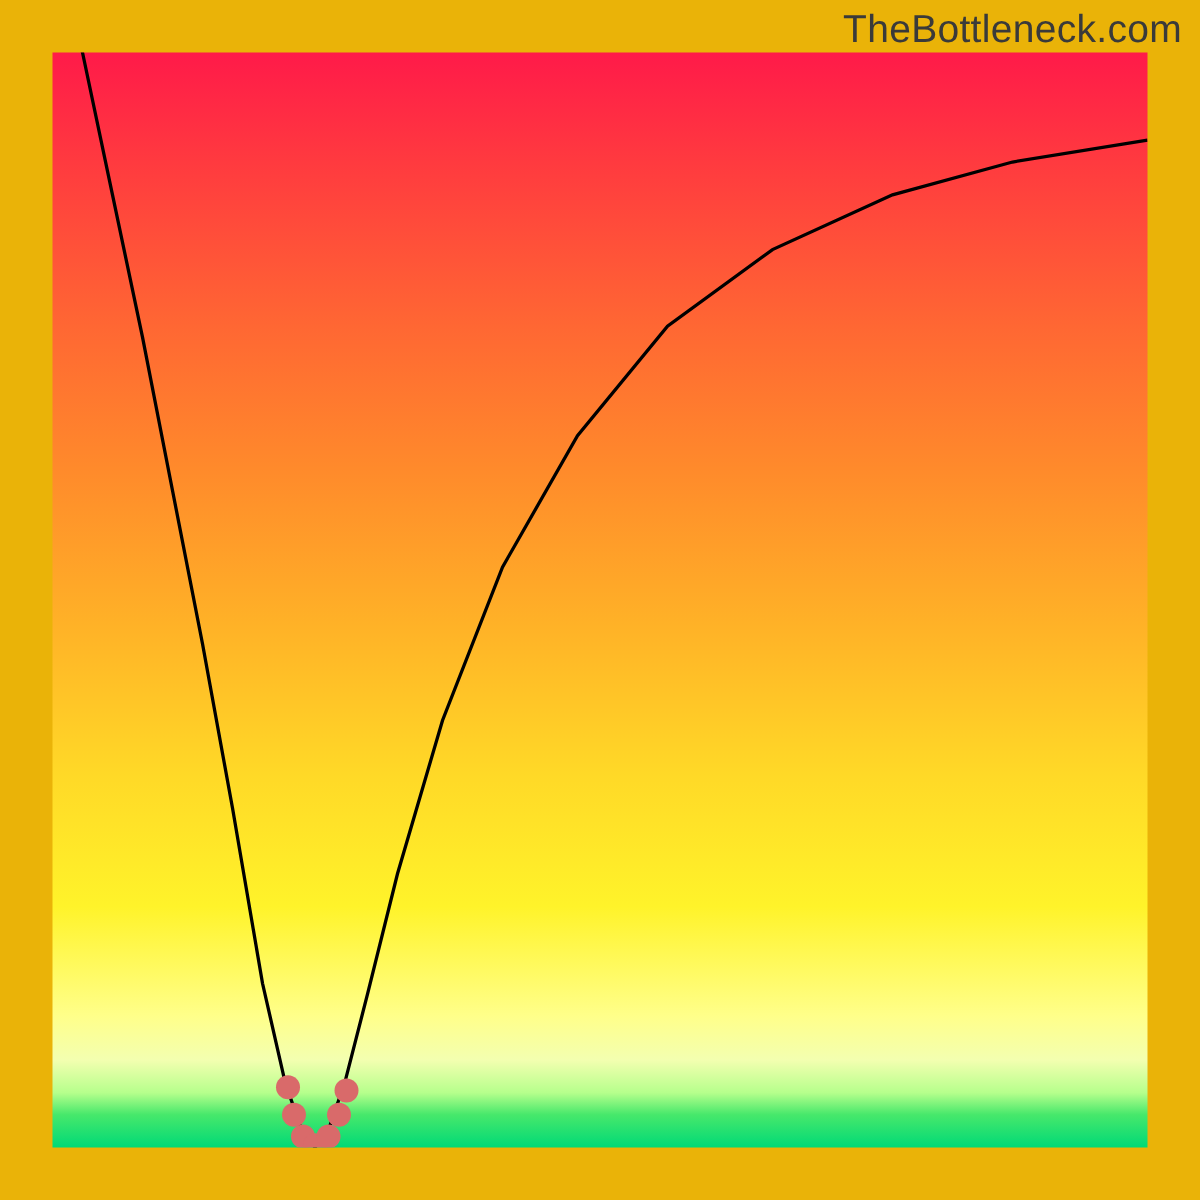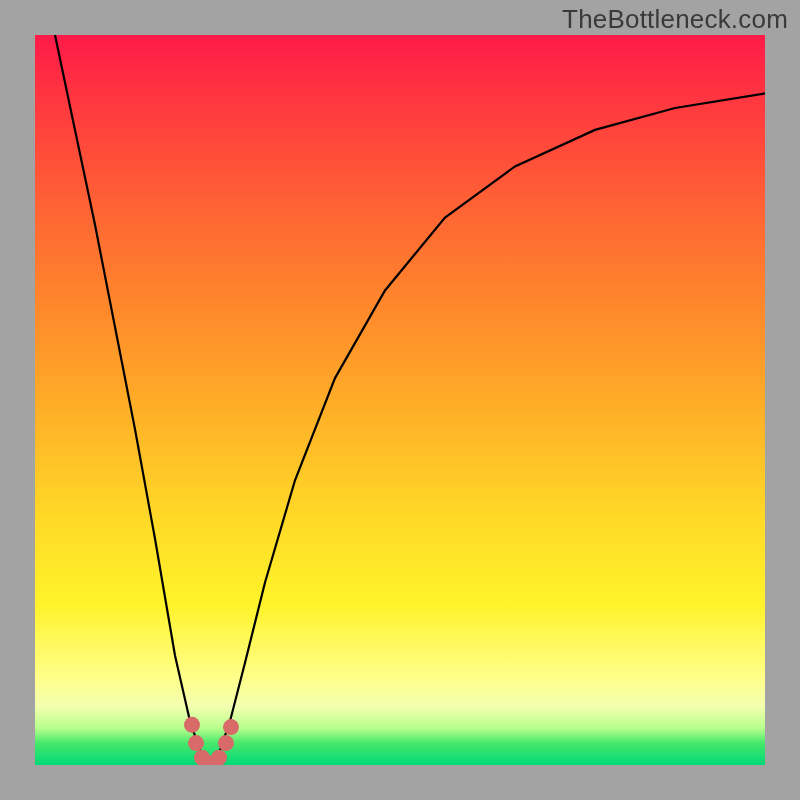--- a/index.html
+++ b/index.html
@@ -10,21 +10,21 @@
     height: 800px;
     overflow: hidden;
     font-family: Arial, Helvetica, sans-serif;
   }
   .frame {
     position: absolute;
     left: 0;
     top: 0;
     width: 800px;
     height: 800px;
-    background: #a3a3a3;
+    background: #eab308;
   }
   .plot {
     position: absolute;
     left: 35px;
     top: 35px;
     width: 730px;
     height: 730px;
     
     background: linear-gradient(to bottom,
       #ff1a49 0%,

